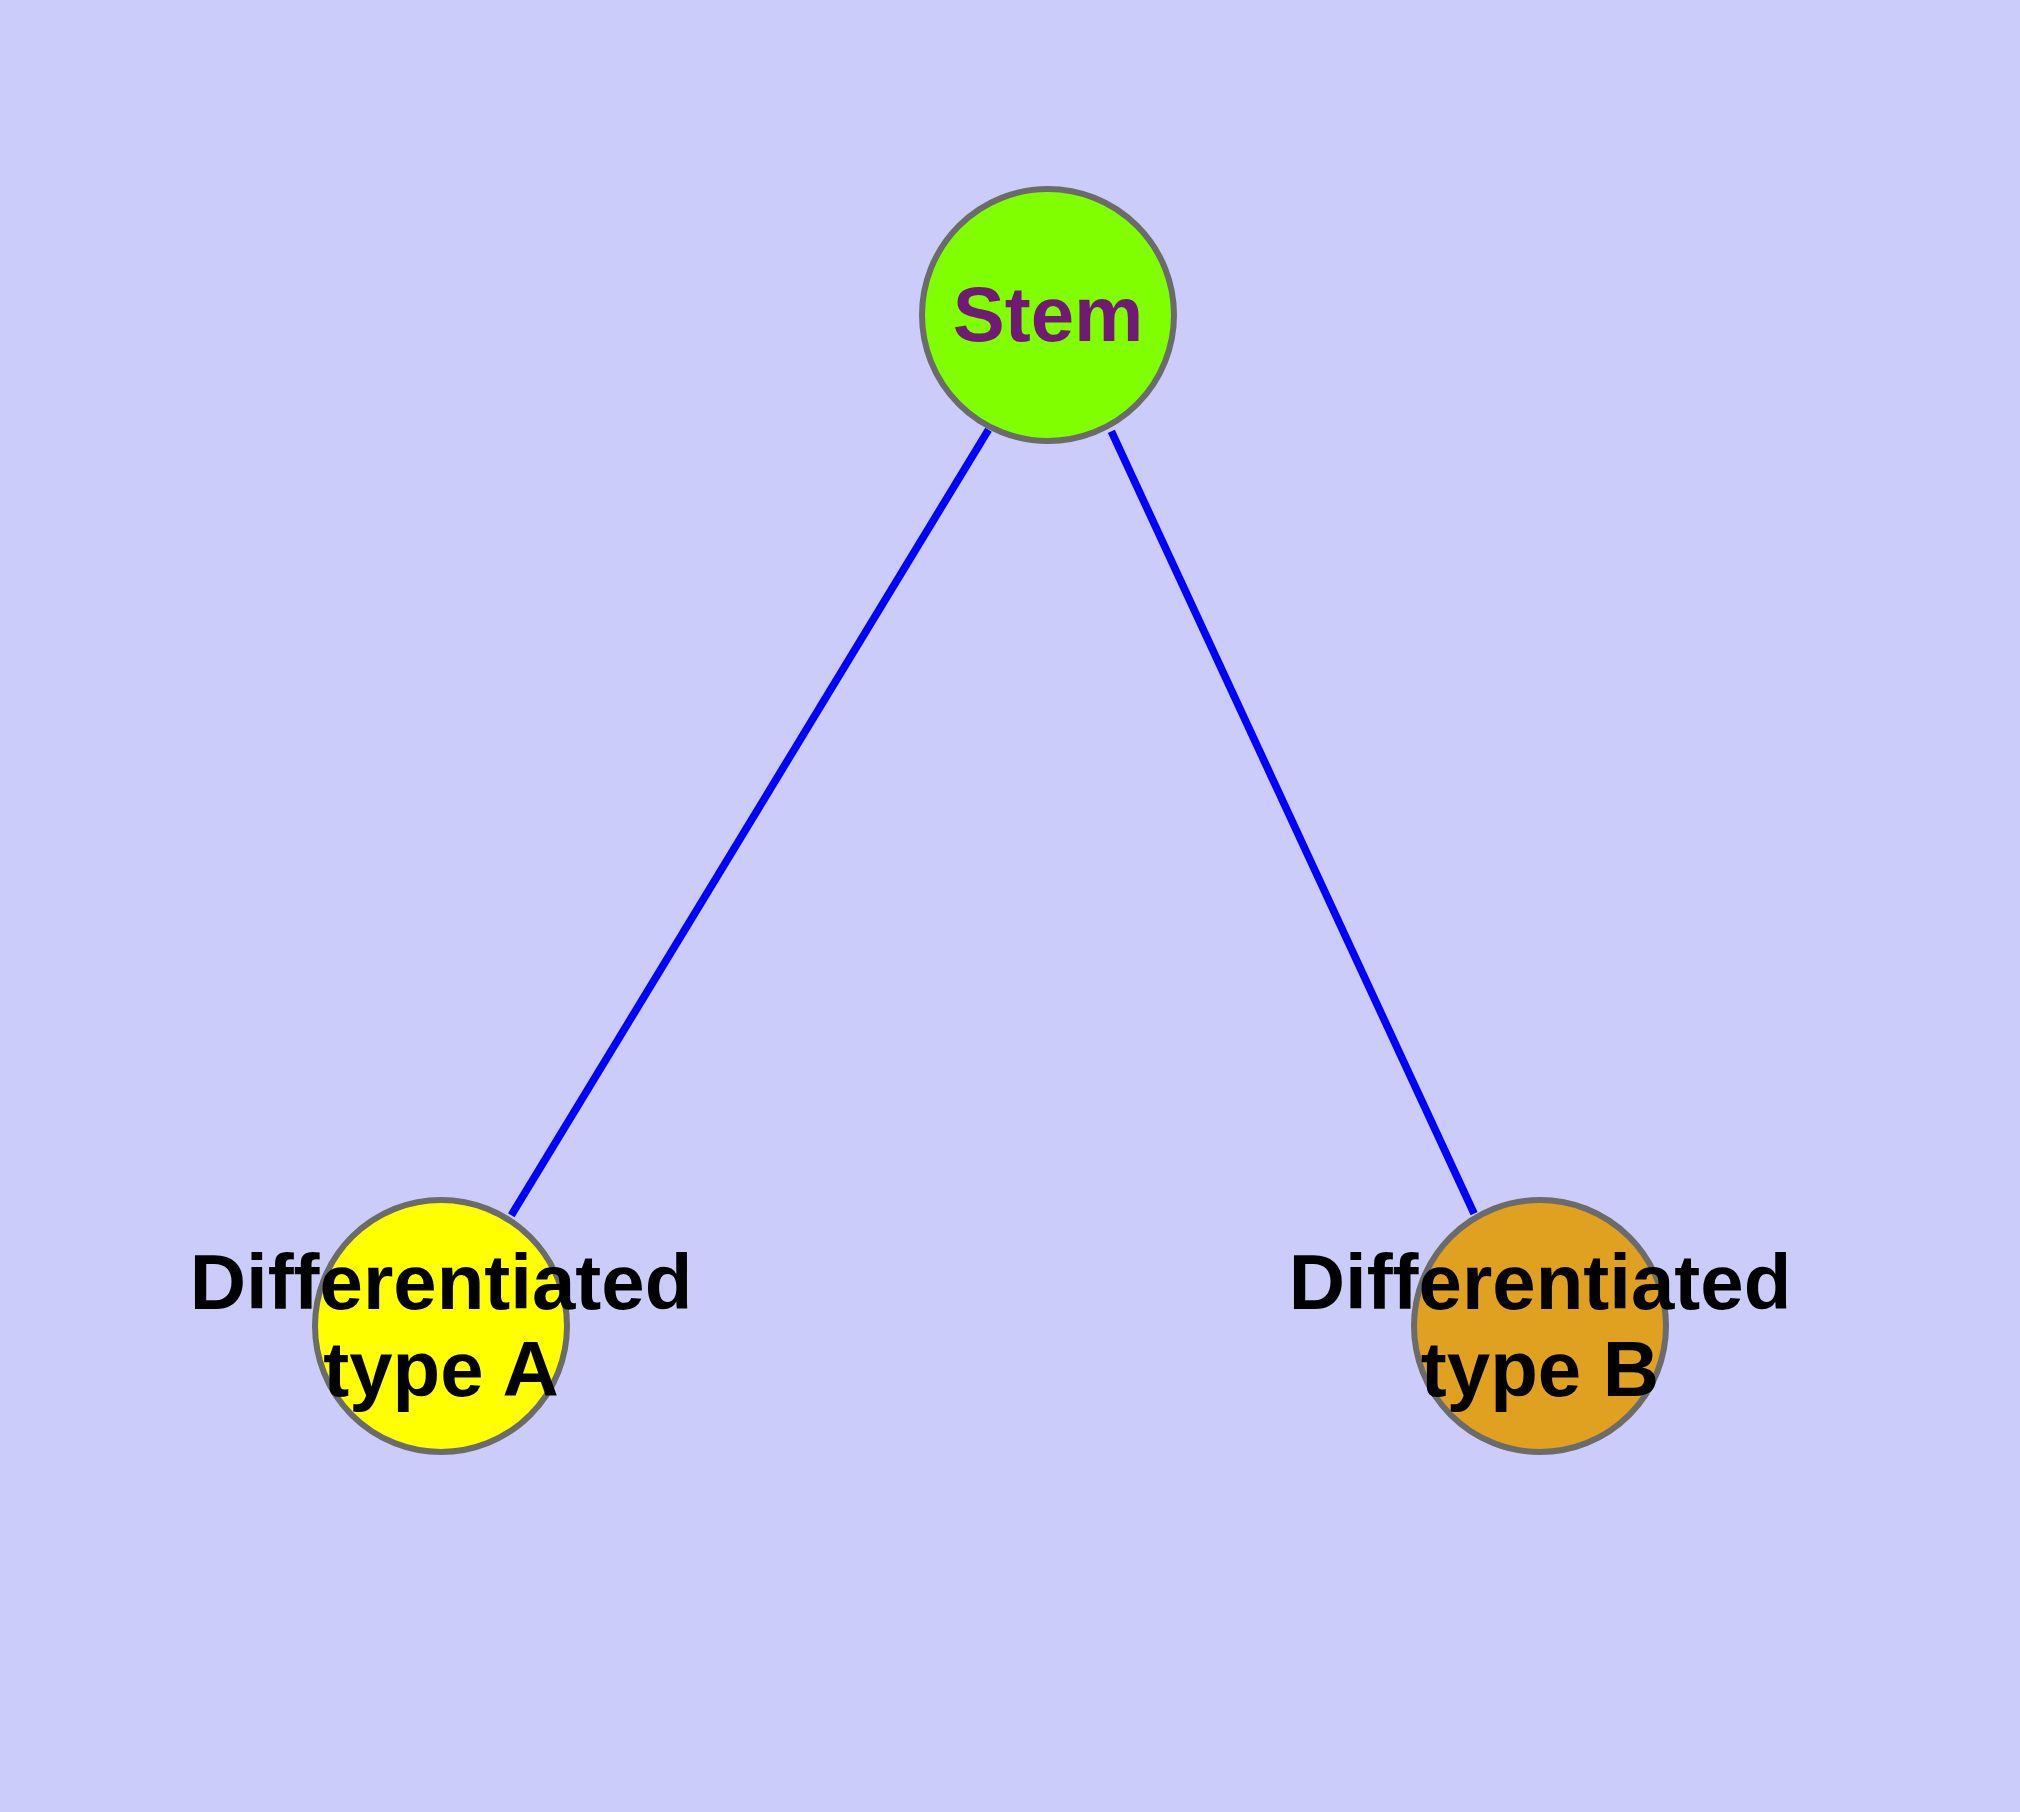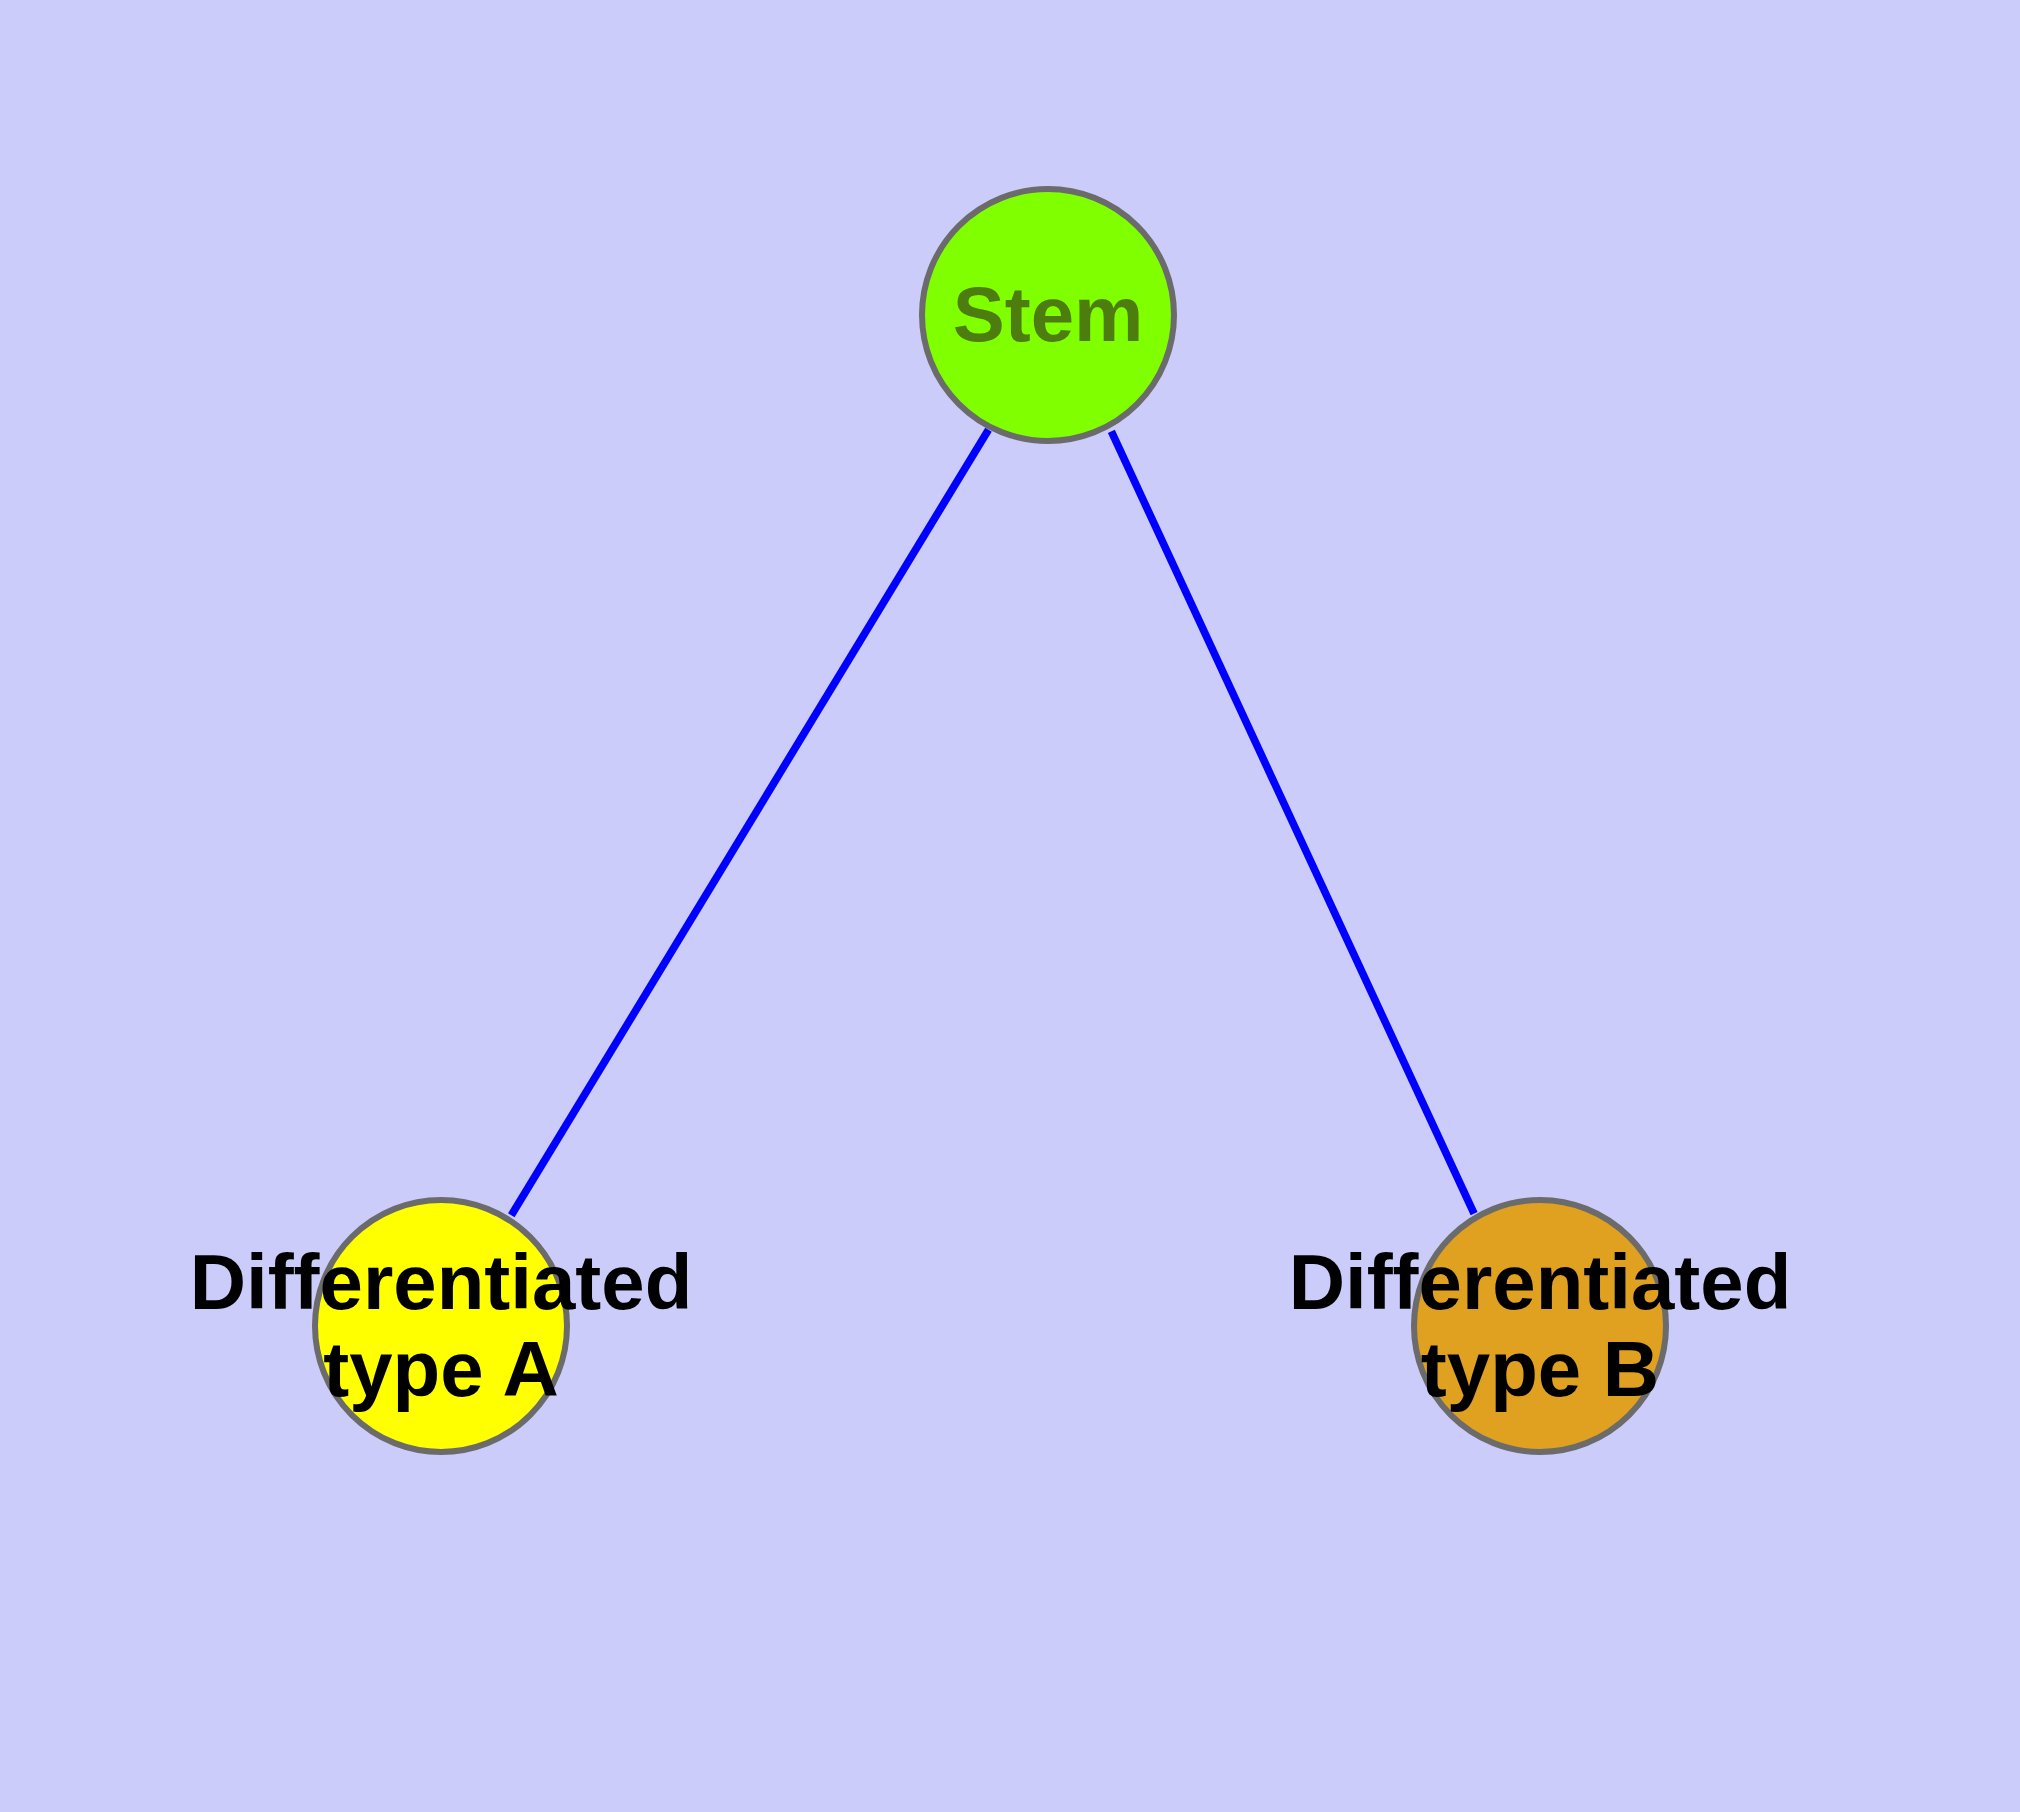--- a/index.html
+++ b/index.html
@@ -62,21 +62,21 @@
     <line class="edge" id="edge-0" x1="1166" y1="507" x2="603" y2="1434" stroke="#0000ff" stroke-width="9" stroke-linecap="butt"></line>
     <line class="edge" id="edge-1" x1="1311" y1="509" x2="1739" y2="1432" stroke="#0000ff" stroke-width="9" stroke-linecap="butt"></line>
   </svg>
 
   <div id="node-layer">
 
     <div class="node" id="node-0" style="left: 1048px; top: 315px; width: 258px; height: 258px; background: rgb(127, 255, 0); border: 6px solid rgb(107, 107, 107);"></div>
     <div class="node" id="node-1" style="left: 441px; top: 1326px; width: 258px; height: 258px; background: rgb(255, 255, 0); border: 6px solid rgb(107, 107, 107);"></div>
     <div class="node" id="node-2" style="left: 1540px; top: 1326px; width: 258px; height: 258px; background: rgb(224, 160, 32); border: 6px solid rgb(107, 107, 107);"></div>
 
-    <div class="node-label" id="label-0" style="left: 1048px; top: 315px; font-size: 78px; color: #4d7c0f;">Stem</div>
+    <div class="node-label" id="label-0" style="left: 1048px; top: 315px; font-size: 78px; color: #701a75;">Stem</div>
     <div class="node-label" id="label-1" style="left: 441px; top: 1326px; font-size: 78px; color: rgb(0, 0, 0);">Differentiated
 type A</div>
     <div class="node-label" id="label-2" style="left: 1540px; top: 1326px; font-size: 78px; color: rgb(0, 0, 0);">Differentiated
 type B</div>
 
   </div>
 </div>
 
 
 </body></html>

